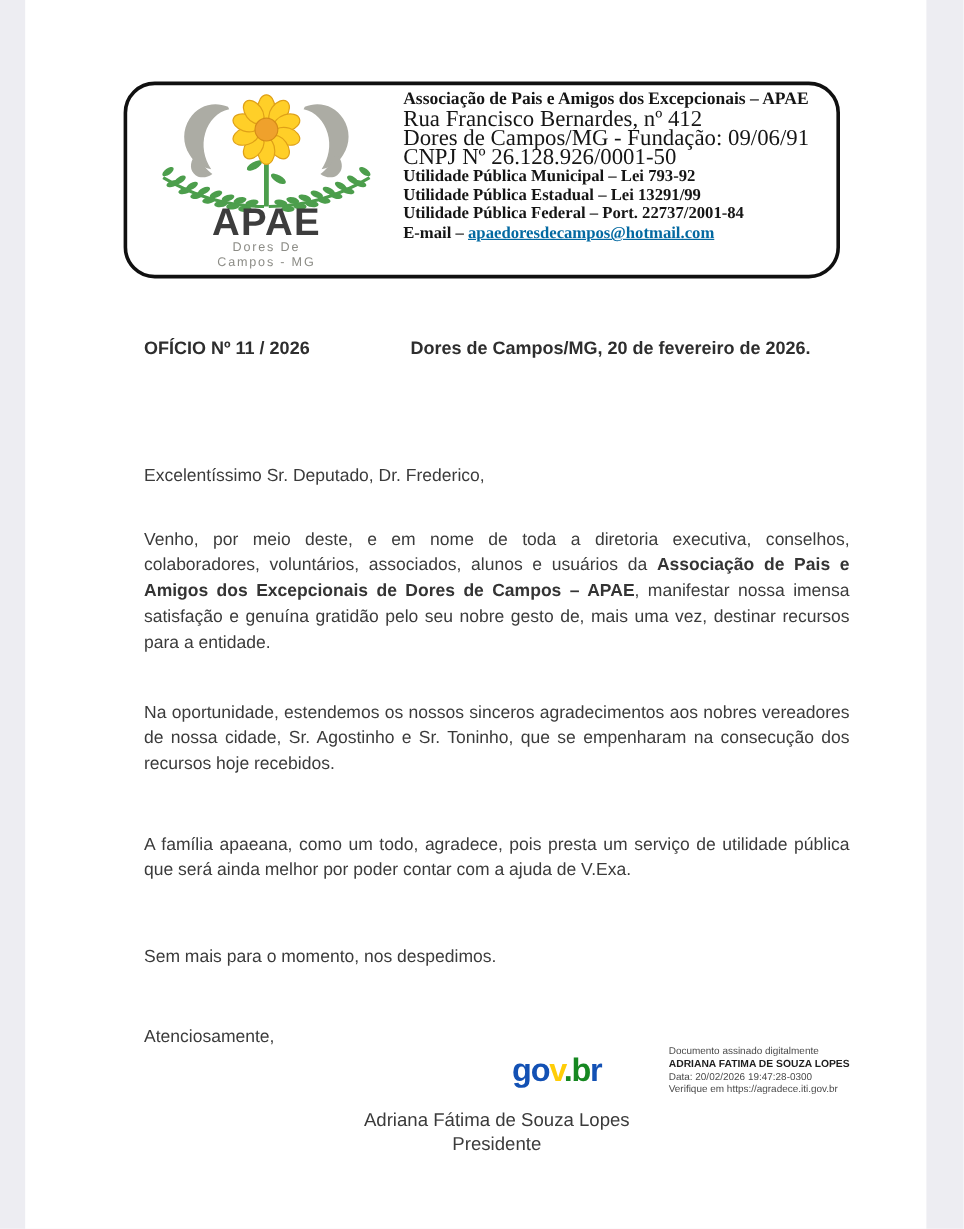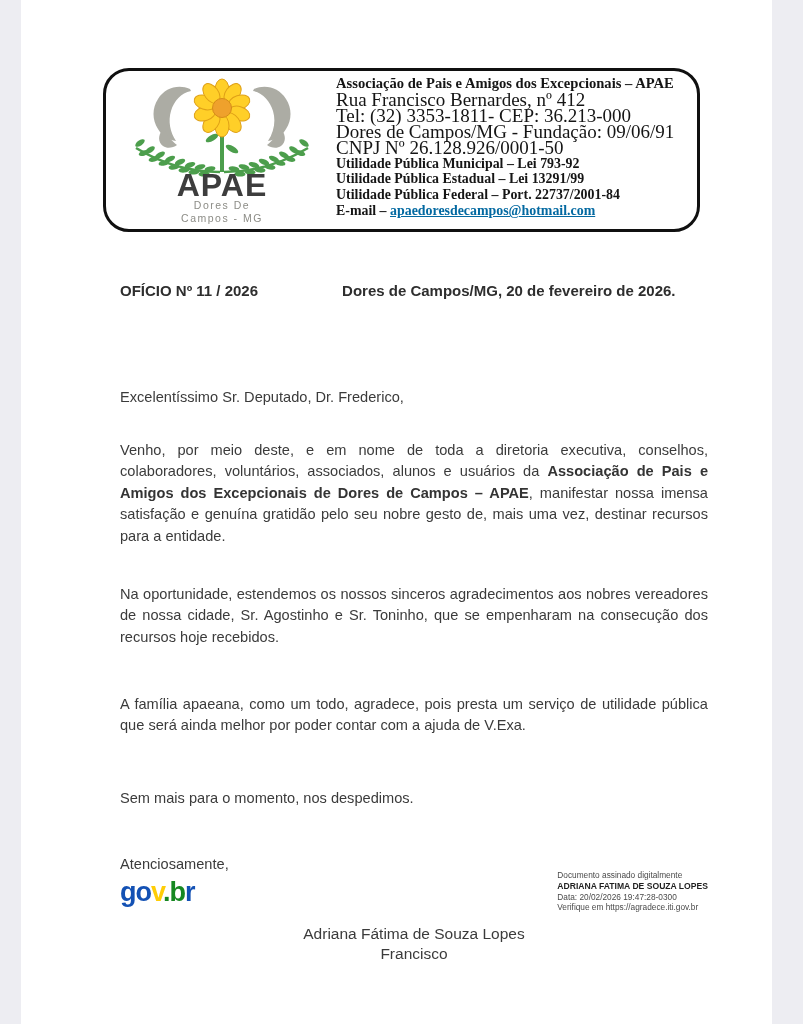--- a/index.html
+++ b/index.html
@@ -36,21 +36,21 @@
   .email-link{color:#0369a1;font-weight:bold;text-decoration:underline;}
   
   .block{position:absolute;left:99px;width:588px;}
   .doc-text{font-size:14.6px;color:#3b3b3b;line-height:21.4px;}
   .para{text-align:justify;}
   .para b{color:#343434;}
   .oficio-row{display:flex;}
   .oficio-no{font-weight:bold;font-size:15px;color:#2e2e2e;}
   .date-line{font-weight:bold;font-size:15px;color:#2e2e2e;margin-left:84px;}
   
-  .sig-row{display:flex;justify-content:space-between;align-items:center;gap:9px;}
+  .sig-row{display:flex;justify-content:flex-end;align-items:center;gap:9px;}
   .gov-logo{font-size:27px;font-weight:bold;letter-spacing:-1px;line-height:26px;}
   .gov-blue{color:#1351b4;}
   .gov-yellow{color:#ffcd07;}
   .gov-green{color:#168821;}
   .sig-lines{font-size:8.3px;line-height:10.8px;color:#4a4a4a;text-align:left;margin-left:47px;}
   .sig-name-caps{font-weight:bold;font-size:8.6px;color:#1f1f1f;}
   .sign-block{text-align:center;font-size:15.5px;line-height:19.5px;color:#3b3b3b;}
 </style>
 </head>
 <body>
@@ -134,21 +134,20 @@
 
         <text x="100" y="121" text-anchor="middle" font-family="'Liberation Sans',sans-serif" font-size="32" font-weight="bold" fill="#3d3d3d" letter-spacing="1">APAE</text>
         <text x="100" y="134" text-anchor="middle" font-family="'Liberation Sans',sans-serif" font-size="10.5" fill="#8c8c86" letter-spacing="1.5">Dores De</text>
         <text x="100" y="147" text-anchor="middle" font-family="'Liberation Sans',sans-serif" font-size="10.5" fill="#8c8c86" letter-spacing="1.5">Campos - MG</text>
       </svg>
     </div>
 
     <div class="head-info">
       <div class="h-line h-org">Associação de Pais e Amigos dos Excepcionais – APAE</div>
       <div class="h-line">Rua Francisco Bernardes, nº 412</div>
-      <div class="h-line">Tel: (32) 3353-1811- CEP: 36.213-000</div>
       <div class="h-line">Dores de Campos/MG - Fundação: 09/06/91</div>
       <div class="h-line">CNPJ Nº 26.128.926/0001-50</div>
       <div class="h-line h-bold">Utilidade Pública Municipal – Lei 793-92</div>
       <div class="h-line h-bold">Utilidade Pública Estadual – Lei 13291/99</div>
       <div class="h-line h-bold">Utilidade Pública Federal – Port. 22737/2001-84</div>
       <div class="h-line h-bold"><span>E-mail – </span><a href="#" class="email-link">apaedoresdecampos@hotmail.com</a></div>
     </div>
   </div>
 
   <div class="block oficio-row" style="top:282px;text-align:right;">
@@ -173,16 +172,16 @@
     <div class="sig-lines">
       <div>Documento assinado digitalmente</div>
       <div class="sig-name-caps">ADRIANA FATIMA DE SOUZA LOPES</div>
       <div>Data: 20/02/2026 19:47:28-0300</div>
       <div>Verifique em https://agradece.iti.gov.br</div>
     </div>
   </div>
 
   <div class="block sign-block" style="top:924px;">
     <div>Adriana Fátima de Souza Lopes</div>
-    <div>Francisco</div>
+    <div>Presidente</div>
   </div>
 
 </div>
 
 </body></html>

